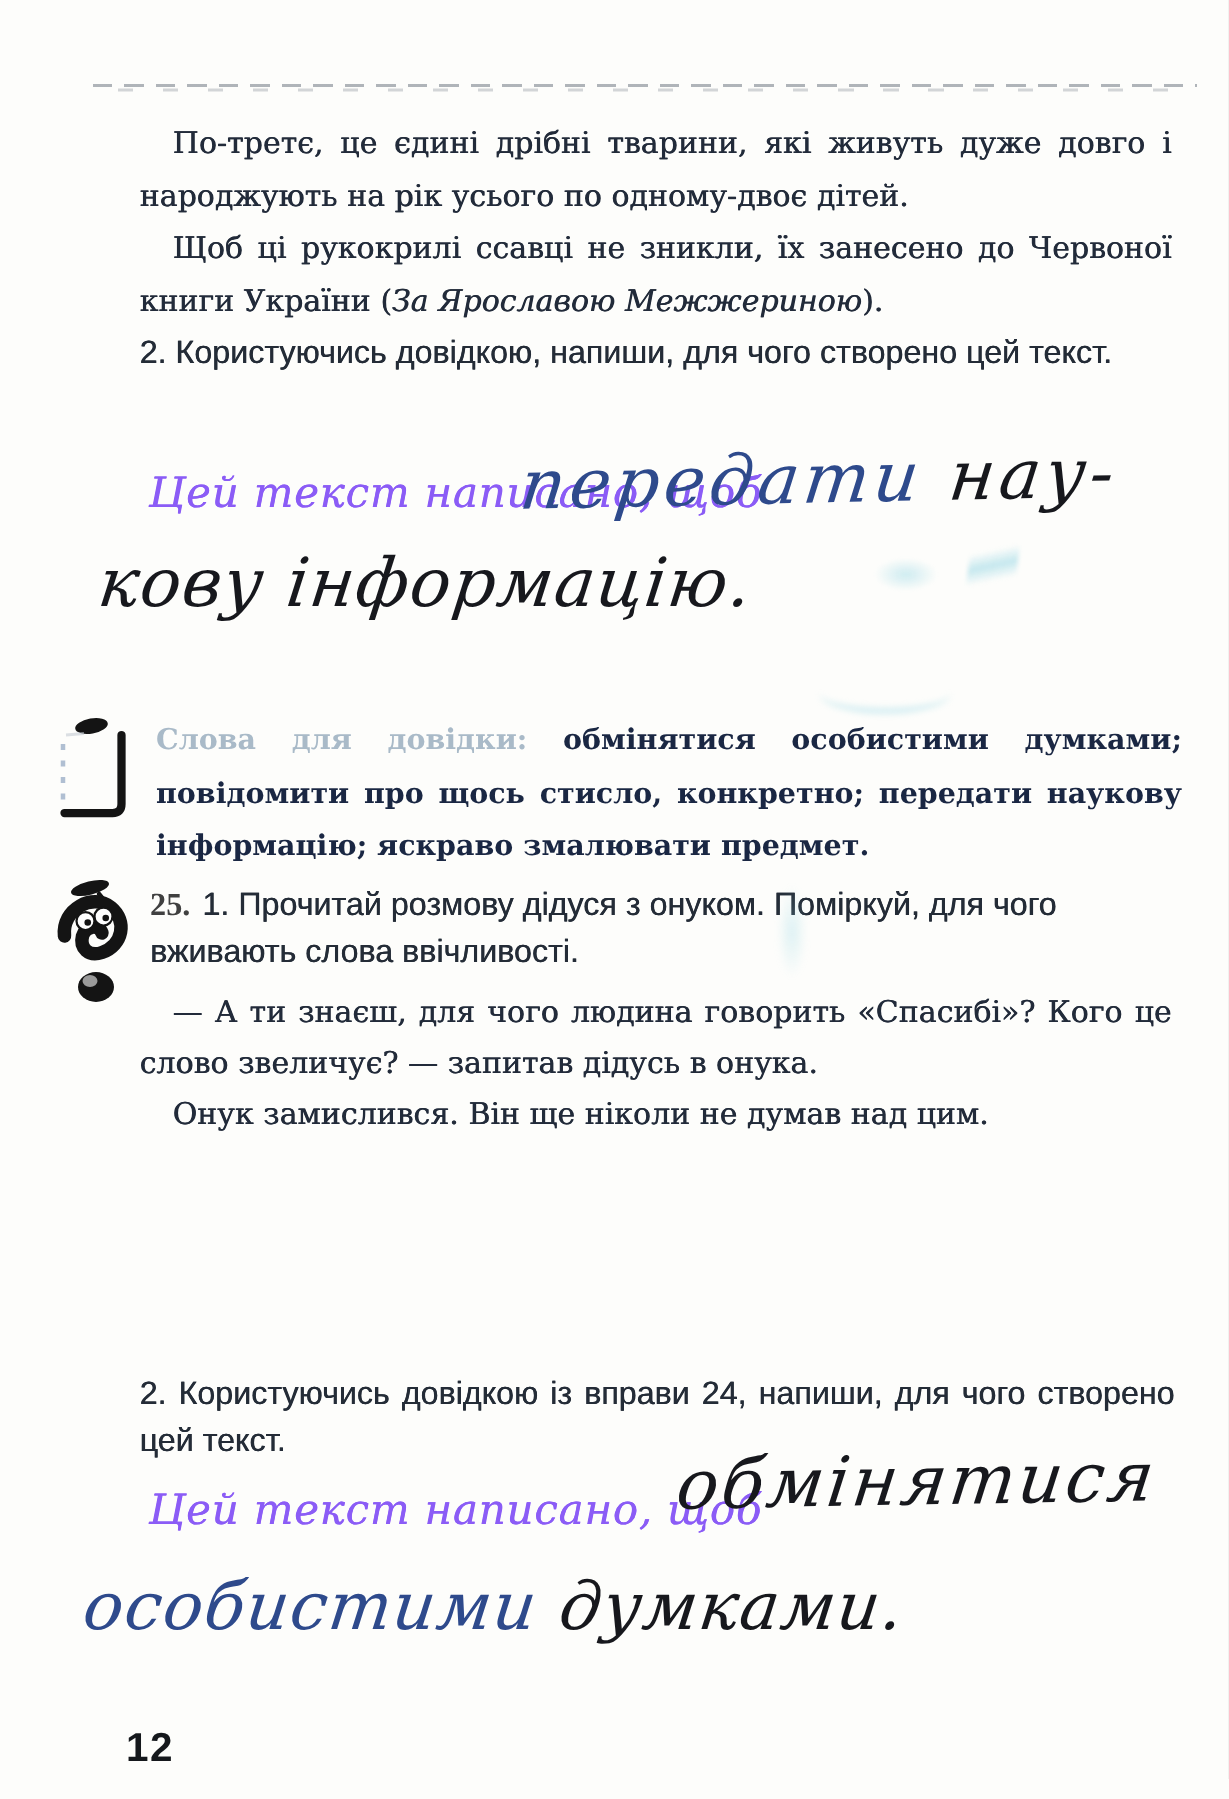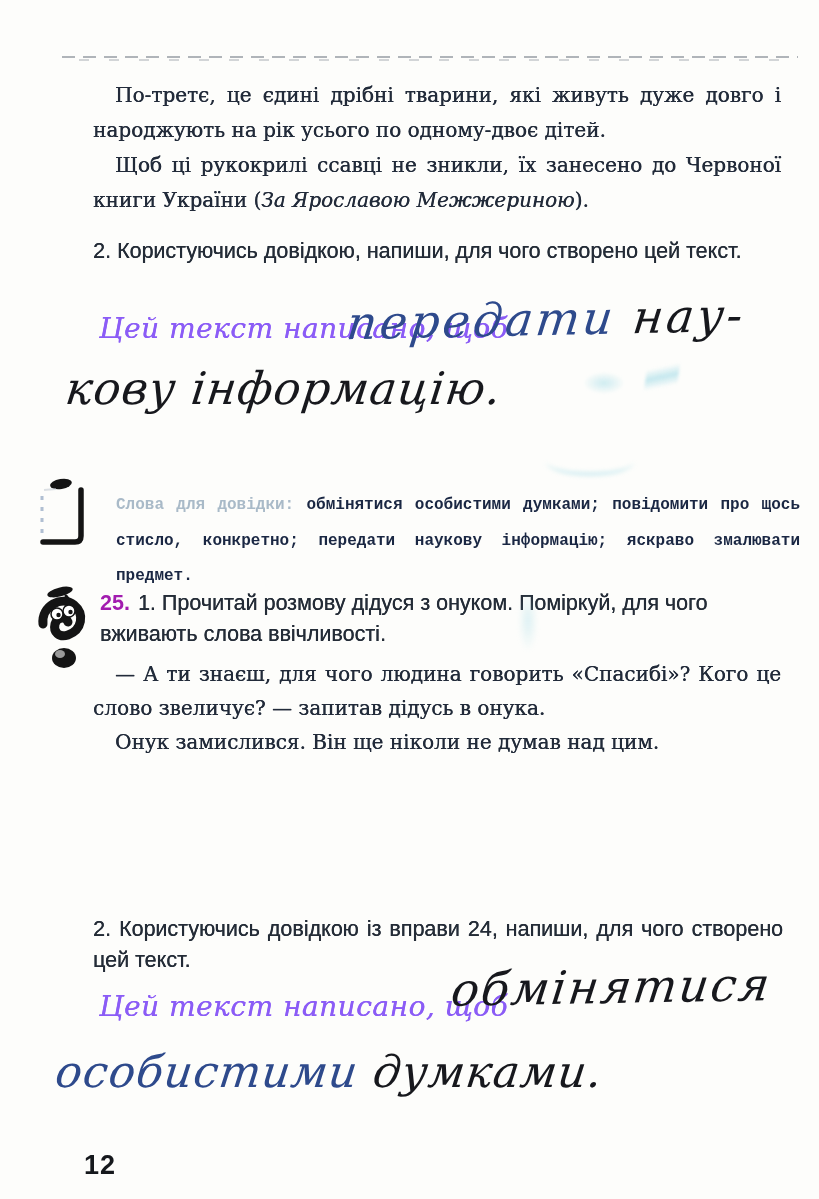--- a/index.html
+++ b/index.html
@@ -27,21 +27,21 @@
   }
   em.source{font-style:italic;}
 
   
   .instruction{
     position:absolute;left:93px;width:690px;
     font-family:"Liberation Sans",sans-serif;
     font-size:21.5px;line-height:31px;color:#242c37;
     text-align:justify;text-shadow:0.25px 0 0 currentColor;margin:0;
   }
-  #task1-instruction{top:236px;}
+  #task1-instruction{top:220px;}
   #task2-instruction{top:914px;}
 
   
   .prompt{
     position:absolute;left:99px;
     font-style:italic;font-size:28px;color:#8b5cf6;
     letter-spacing:.5px;white-space:nowrap;
     text-shadow:0.3px 0 0 currentColor;
   }
   #task1-prompt{top:312px;}
@@ -54,35 +54,34 @@
   }
   #hw1-line1{left:348px;top:292px;font-size:46px;letter-spacing:3px;transform:skewX(-8deg) rotate(-1.2deg);}
   #hw1-line2{left:66px;top:362px;font-size:45px;letter-spacing:1px;transform:skewX(-7deg);}
   #hw2-line1{left:452px;top:960px;font-size:46px;letter-spacing:2px;transform:skewX(-8deg) rotate(-1deg);}
   #hw2-line2{left:56px;top:1046px;font-size:44px;letter-spacing:1px;transform:skewX(-7deg);}
   .ink-blue{color:#2e4a8c;}
   .ink-black{color:#17181d;}
 
   
   .word-bank-text{
-    position:absolute;left:104px;top:476px;width:684px;margin:12px;
-    font-size:16px;line-height:35.5px;font-weight:bold;color:#1a2743;
+    position:absolute;left:104px;top:476px;width:684px;margin:0;
+    font-size:19px;line-height:35.5px;font-weight:bold;color:#1a2743;
     text-align:justify;
-    font-family:Liberation Mono, monospace;
   }
   .word-bank-label{color:#a9bac8;font-weight:bold;}
 
   
   .ex-header{
     position:absolute;left:100px;top:588px;width:690px;margin:0;
     font-family:"Liberation Sans",sans-serif;
     font-size:21.5px;line-height:31px;color:#242c37;
     text-shadow:0.25px 0 0 currentColor;
   }
-  .ex-num{color:#a21caf;margin-right:8px;text-shadow:none;font-weight:bold;}
+  .ex-num{color:#404040;margin-right:8px;text-shadow:none;font-weight:bold;font-family:Liberation Serif, serif;}
 
   
   .dialogue{position:absolute;left:93px;top:657px;width:688px;}
   .dialogue p{line-height:34px;}
 
   
   .icon{position:absolute;}
   #word-bank-icon{left:34px;top:474px;width:56px;height:78px;}
   #exercise-icon{left:26px;top:582px;width:72px;height:92px;}
 

